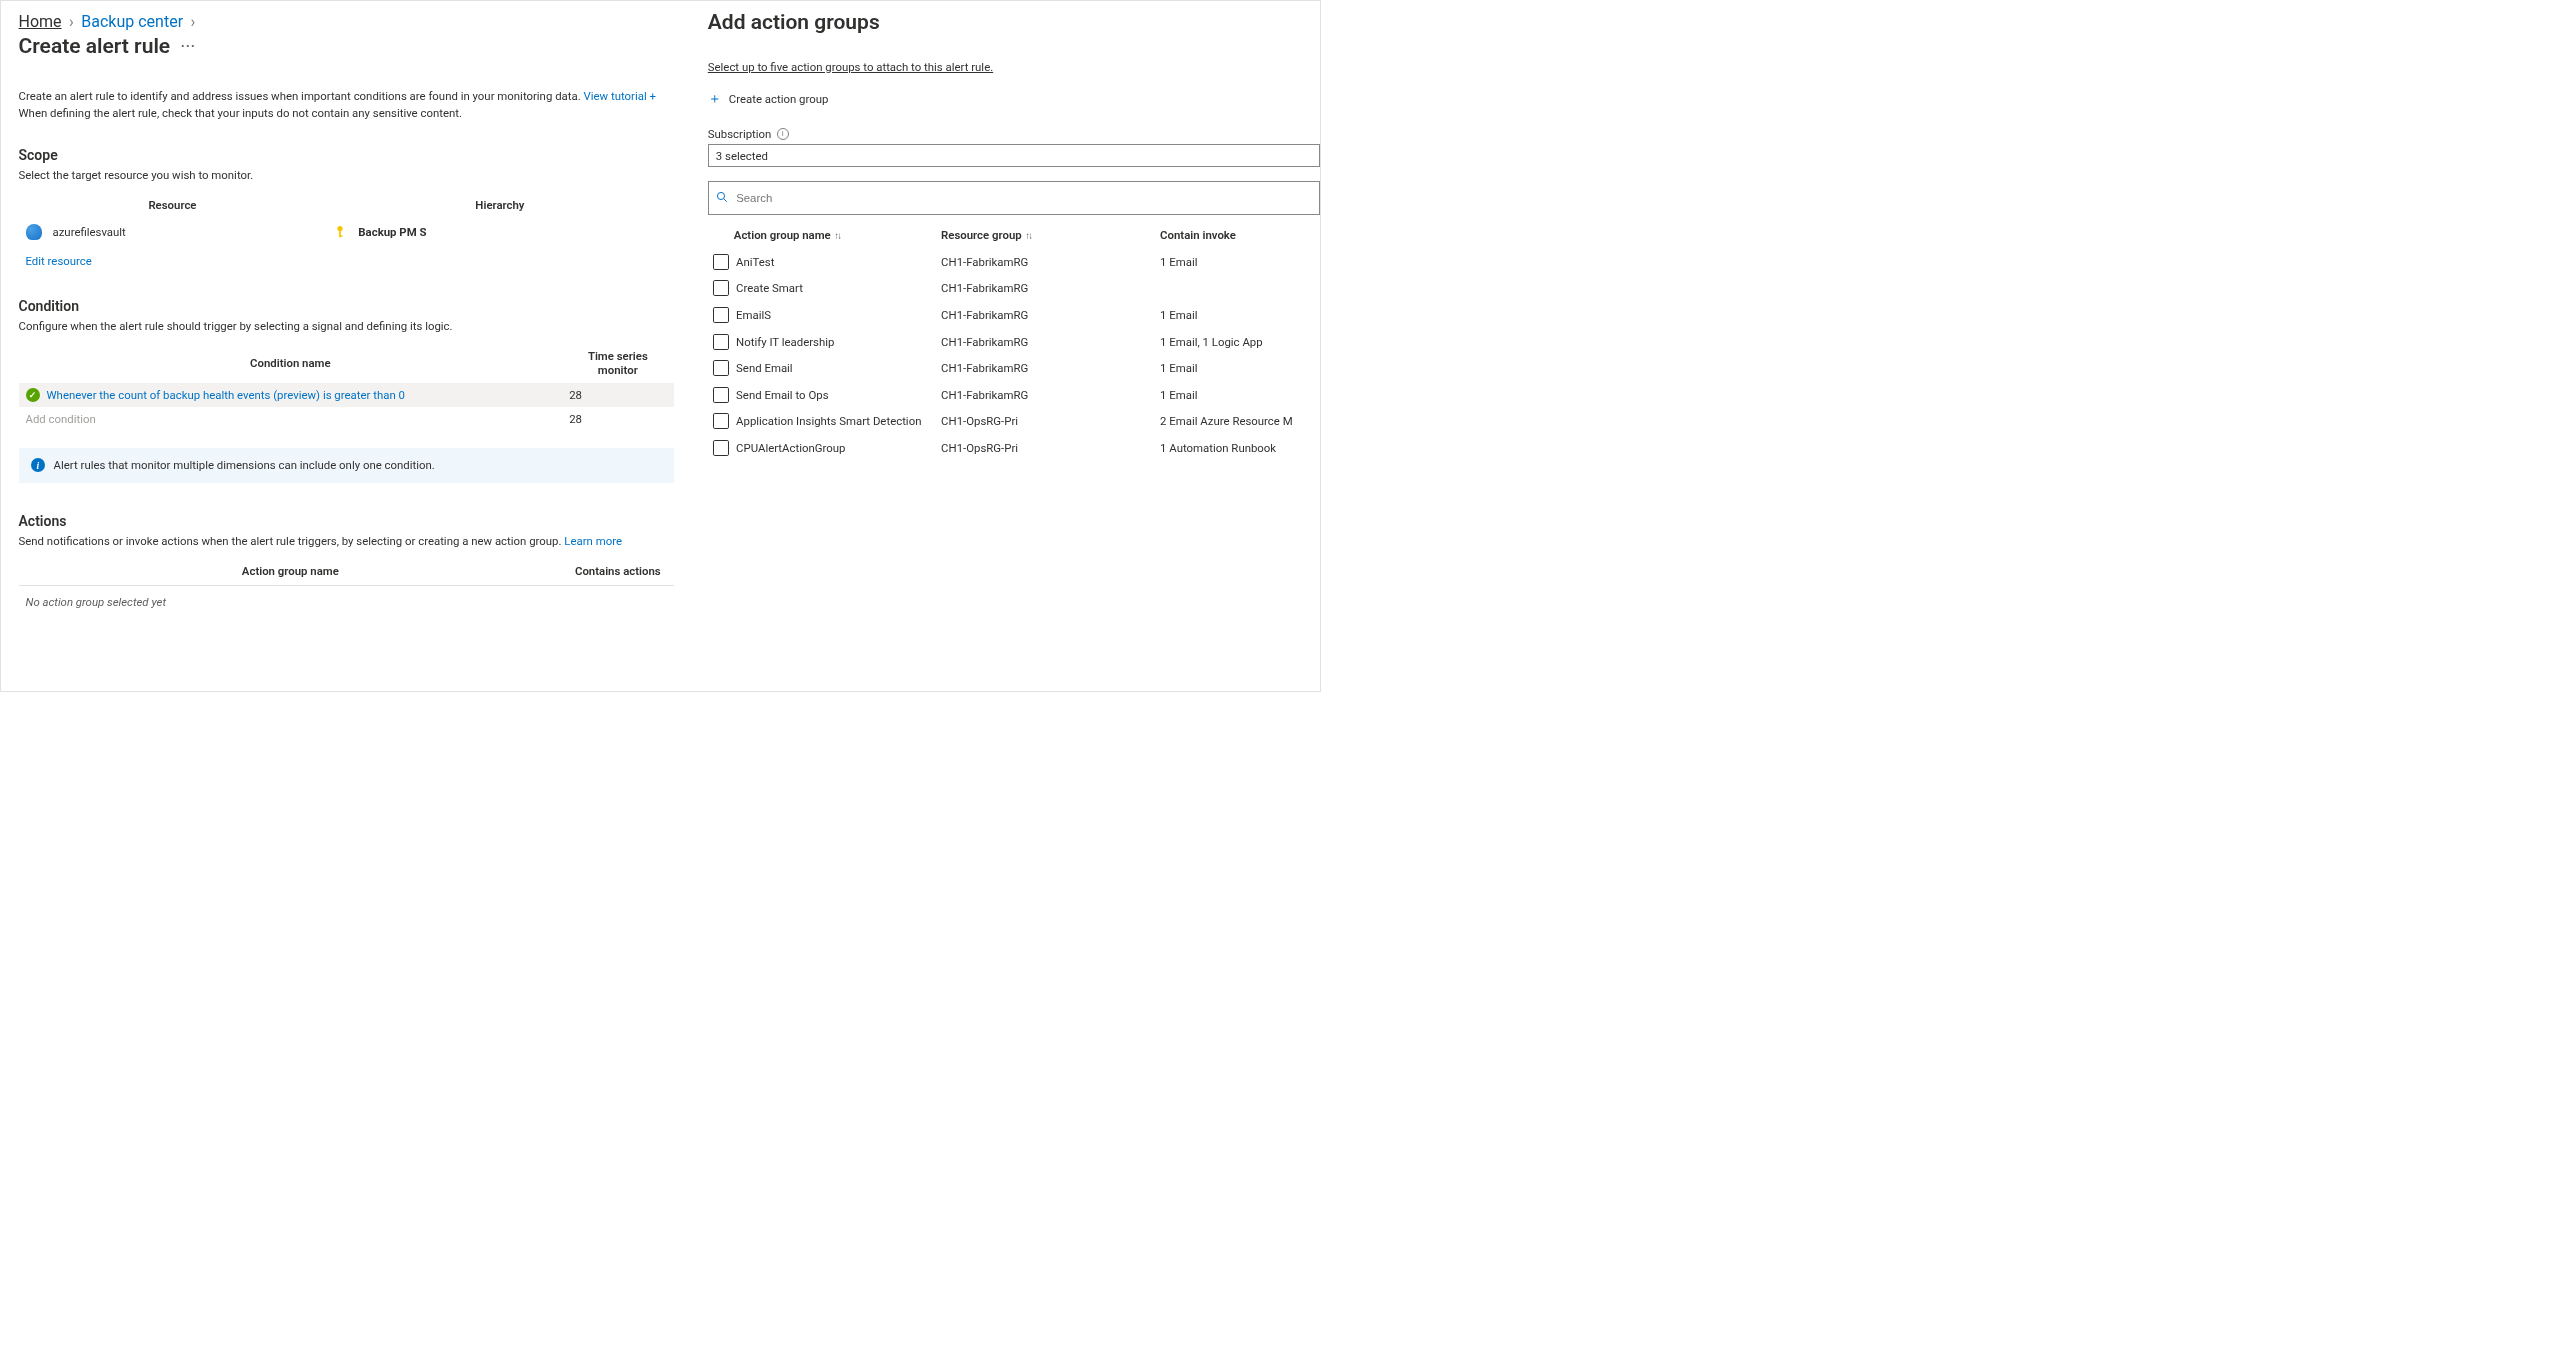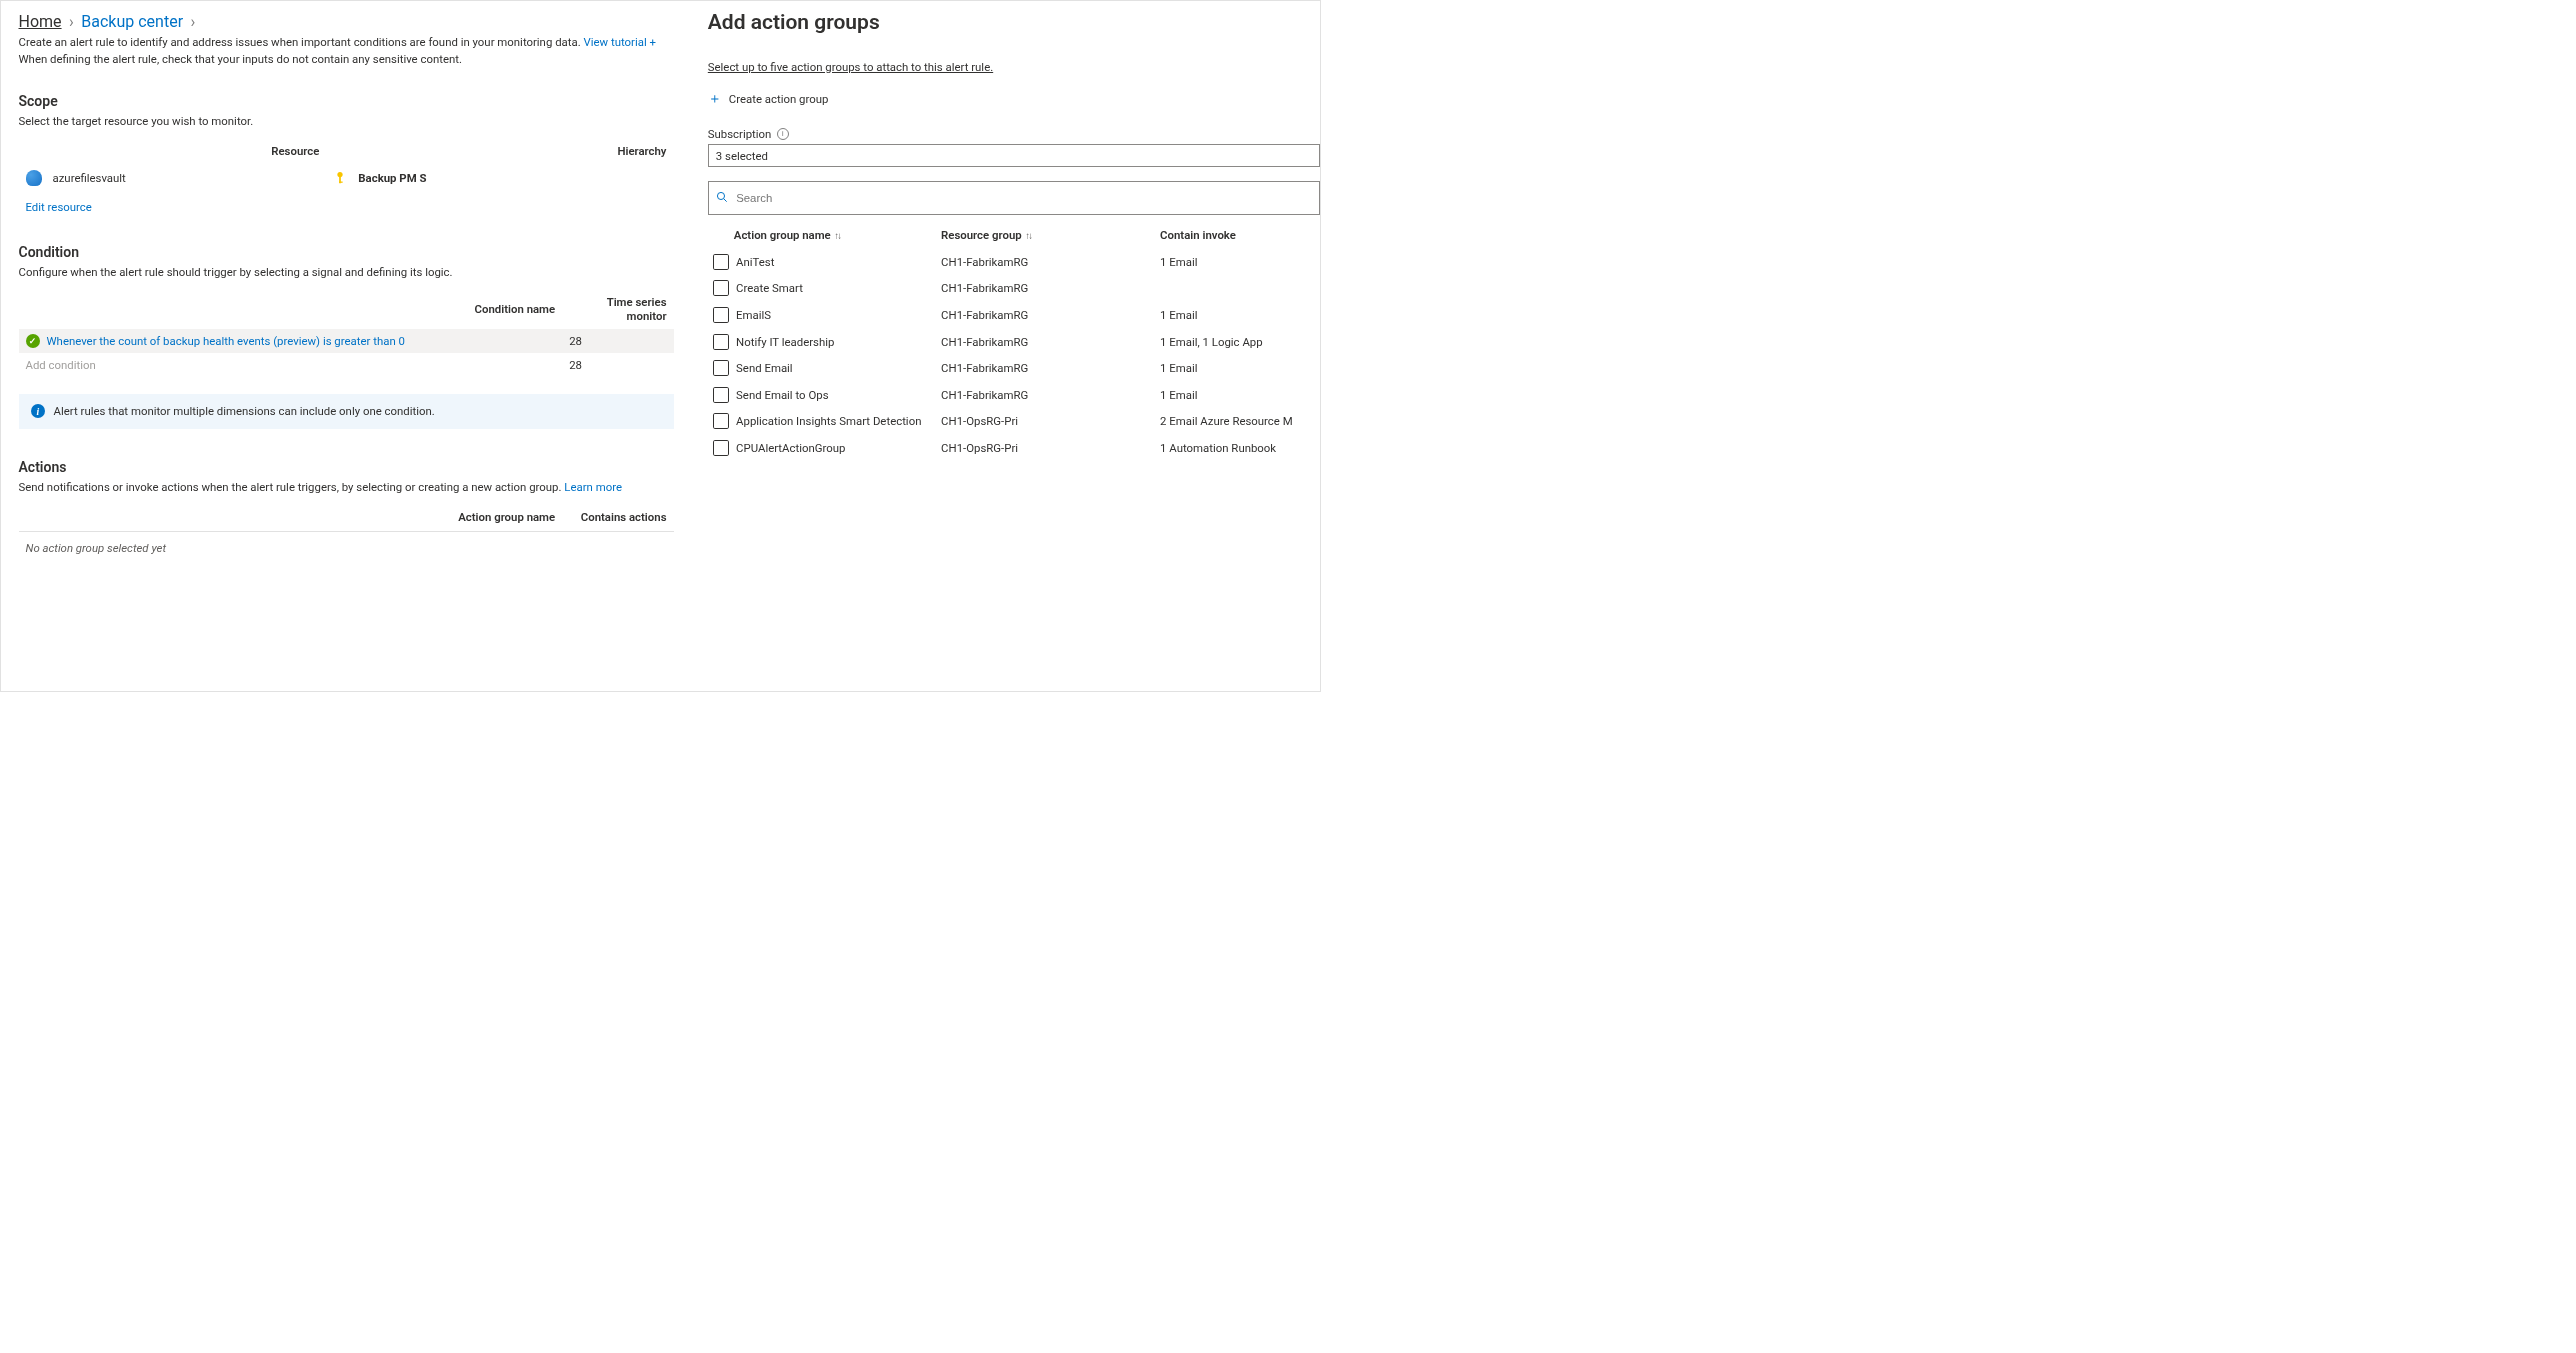--- a/index.html
+++ b/index.html
@@ -47,21 +47,21 @@
   h2.section-title { font-size: 14px; font-weight: 600; margin-bottom: 5.3px; }
   .section-sub { font-size: 11.4px; margin-bottom: 10.5px; }
 
   
   .scope-table, .cond-table, .actions-table {
     width: 100%;
     border-collapse: collapse;
     font-size: 11.4px;
   }
   .scope-table th, .cond-table th, .actions-table th {
-    text-align: right;
+    text-align: center;
     font-weight: 600;
     padding: 5.3px 7px;
     font-size: 11.4px;
   }
   .scope-table td, .cond-table td, .actions-table td {
     padding: 5.3px 7px;
     vertical-align: middle;
   }
   .cond-header-row, .act-header-row { border-bottom: none; }
   .scope-row td { padding-top: 7px; padding-bottom: 7px; }
@@ -193,20 +193,24 @@
 
 <div class="left-pane">
 
   <div class="breadcrumb">
     <a href="#" class="home-link">Home</a>
     <span class="sep">›</span>
     <a href="#">Backup center</a>
     <span class="sep">›</span>
   </div>
 
+  <h1 class="page-title">
+    <span>Create alert rule</span>
+    <span class="title-dots">···</span>
+  </h1>
 
   <div class="intro-text">
     <span>Create an alert rule to identify and address issues when important conditions are found in your monitoring data. </span>
     <a href="#">View tutorial +</a><br>
     <span>When defining the alert rule, check that your inputs do not contain any sensitive content.</span>
   </div>
 
   <div class="section-block">
     <h2 class="section-title">Scope</h2>
     <div class="section-sub">Select the target resource you wish to monitor.</div>

